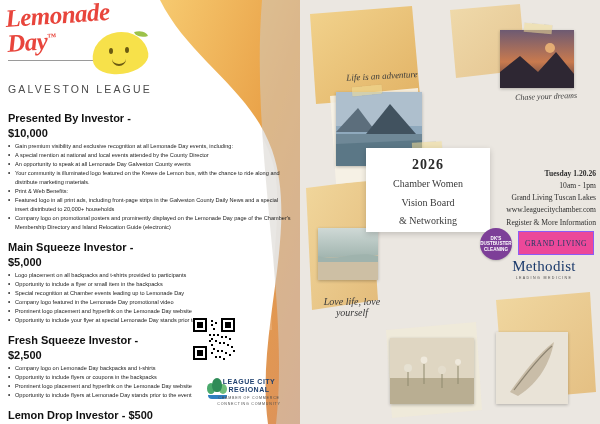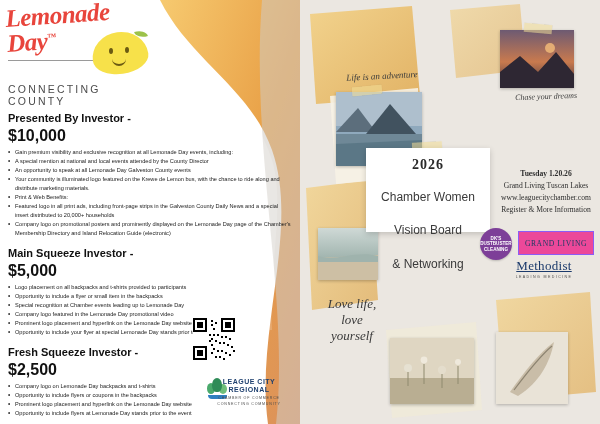--- a/index.html
+++ b/index.html
@@ -75,21 +75,21 @@
     text-shadow:0 1px 2px rgba(0,0,0,.35);
   }
 
   
   .tiers{position:absolute;left:8px;top:112px;width:284px;}
   .tier{margin-bottom:9px;}
   .tier-title{
     font-size:11px;font-weight:bold;color:#111;line-height:1.25;
   }
   .tier-amount{
-    font-size:16px;font-weight:bold;color:#111;margin:1px 0 3px 0;
+    font-size:11px;font-weight:bold;color:#111;margin:1px 0 3px 0;
   }
   ul.bullets{margin:0;padding:0;list-style:none;}
   ul.bullets li{
     font-size:5.6px;color:#222;line-height:1.62;
     padding-left:7px;position:relative;
   }
   ul.bullets li:before{
     content:"\2022";position:absolute;left:0;top:-1px;font-size:6.5px;color:#333;
   }
 
@@ -132,26 +132,26 @@
   
   .center-card{
     position:absolute;left:66px;top:148px;width:124px;height:84px;
     background:#ffffff;box-shadow:0 2px 6px rgba(0,0,0,.18);
     text-align:center;
   }
   .center-card .yr{
     font-family:"Liberation Serif", serif;font-size:14px;color:#2b2b2b;margin-top:9px;letter-spacing:1px;font-weight:bold;
   }
   .center-card .ln{
-    font-family:Liberation Sans, sans-serif;font-size:12px;color:#3a3a3a;line-height:1.45;margin-top:16px;
+    font-family:Liberation Serif, serif;font-size:10px;color:#3a3a3a;line-height:1.45;margin-top:4px;
   }
 
   
   .event-info{
-    position:absolute;left:196px;top:168px;width:100px;text-align:center;
+    position:absolute;left:196px;top:168px;width:100px;text-align:right;
     font-family:"Liberation Serif", serif;color:#2d2d2d;
   }
   .event-info div{font-size:7.6px;line-height:1.6;}
   .event-info .bold{font-weight:bold;}
 
   
   .sponsors{position:absolute;left:176px;top:228px;width:120px;}
   .badge-circle{
     position:absolute;left:4px;top:0;width:32px;height:32px;border-radius:50%;
     background:#7d3f98;color:#fff;display:flex;align-items:center;justify-content:center;
@@ -159,28 +159,28 @@
     box-shadow:0 1px 2px rgba(0,0,0,.2);
   }
   .grand-living{
     position:absolute;left:42px;top:3px;width:74px;height:22px;
     border:1px solid #8b5cf6;background:#ec4899;display:flex;align-items:center;justify-content:center;
     font-family:"Liberation Serif", serif;font-size:7.6px;color:#1c3c63;letter-spacing:.6px;
   }
   .methodist{
     position:absolute;left:22px;top:30px;width:92px;text-align:center;
   }
-  .methodist .m1{font-family:"Liberation Serif", serif;font-size:13px;color:#1b3a6b;letter-spacing:.3px;text-decoration:underline;}
+  .methodist .m1{font-family:"Liberation Serif", serif;font-size:15px;color:#1b3a6b;letter-spacing:.3px;}
   .methodist .m2{font-size:3.6px;color:#4a4a4a;letter-spacing:1.4px;margin-top:1px;}
 
   .love-note{
     position:absolute;left:20px;top:296px;width:64px;
     text-align:center;
   }
-  .love-note .l1{font-family:"Liberation Serif", serif;font-style:italic;font-size:13px;color:#3a3a3a;}
+  .love-note .l1{font-family:"Liberation Serif", serif;font-style:italic;font-size:10px;color:#3a3a3a;}
 
   .scribble-txt{
     position:absolute;font-family:"Liberation Serif", serif;font-style:italic;
     color:#3b3b3b;text-align:center;
   }
 </style>
 </head>
 <body>
 
 <div class="page">
@@ -200,21 +200,21 @@
         </linearGradient>
       </defs>
       <path d="M160 0 L300 0 L300 424 L268 424 C255 330 300 230 272 150 C250 88 190 60 160 0 Z" fill="url(#bandg)" opacity="0.95"></path>
       <path d="M262 0 L300 0 L300 424 L276 424 C290 300 250 150 262 0 Z" fill="#cfcac2" opacity="0.55"></path>
       <path d="M158 0 C196 70 252 96 272 160 C286 206 268 268 272 330 L255 330 C248 262 262 210 250 166 C232 104 176 74 144 0 Z" fill="#ffffff" opacity="0.18"></path>
     </svg>
 
     <div class="logo-block">
       <div class="logo-word"><span>Lemonade Day</span><span class="logo-tm">™</span></div>
       <div class="logo-rule"></div>
-      <div class="logo-sub">CONNECTING COUNTY</div>
+      <div class="logo-sub">GALVESTON LEAGUE</div>
     </div>
 
     <div class="lemon">
       <div class="body"></div>
       <div class="leaf"></div>
       <div class="eye l"></div>
       <div class="eye r"></div>
       <div class="mouth"></div>
     </div>
 
@@ -427,20 +427,21 @@
 
     <div class="center-card">
       <div class="yr">2026</div>
       <div class="ln">Chamber Women</div>
       <div class="ln">Vision Board</div>
       <div class="ln">&amp; Networking</div>
     </div>
 
     <div class="event-info">
       <div class="bold">Tuesday  1.20.26</div>
+      <div>10am - 1pm</div>
       <div>Grand Living Tuscan Lakes</div>
       <div>www.leaguecitychamber.com</div>
       <div>Register &amp; More Information</div>
     </div>
 
     <div class="sponsors">
       <div class="badge-circle">
         <span>DK'S DUSTBUSTER CLEANING</span>
       </div>
       <div class="grand-living">

